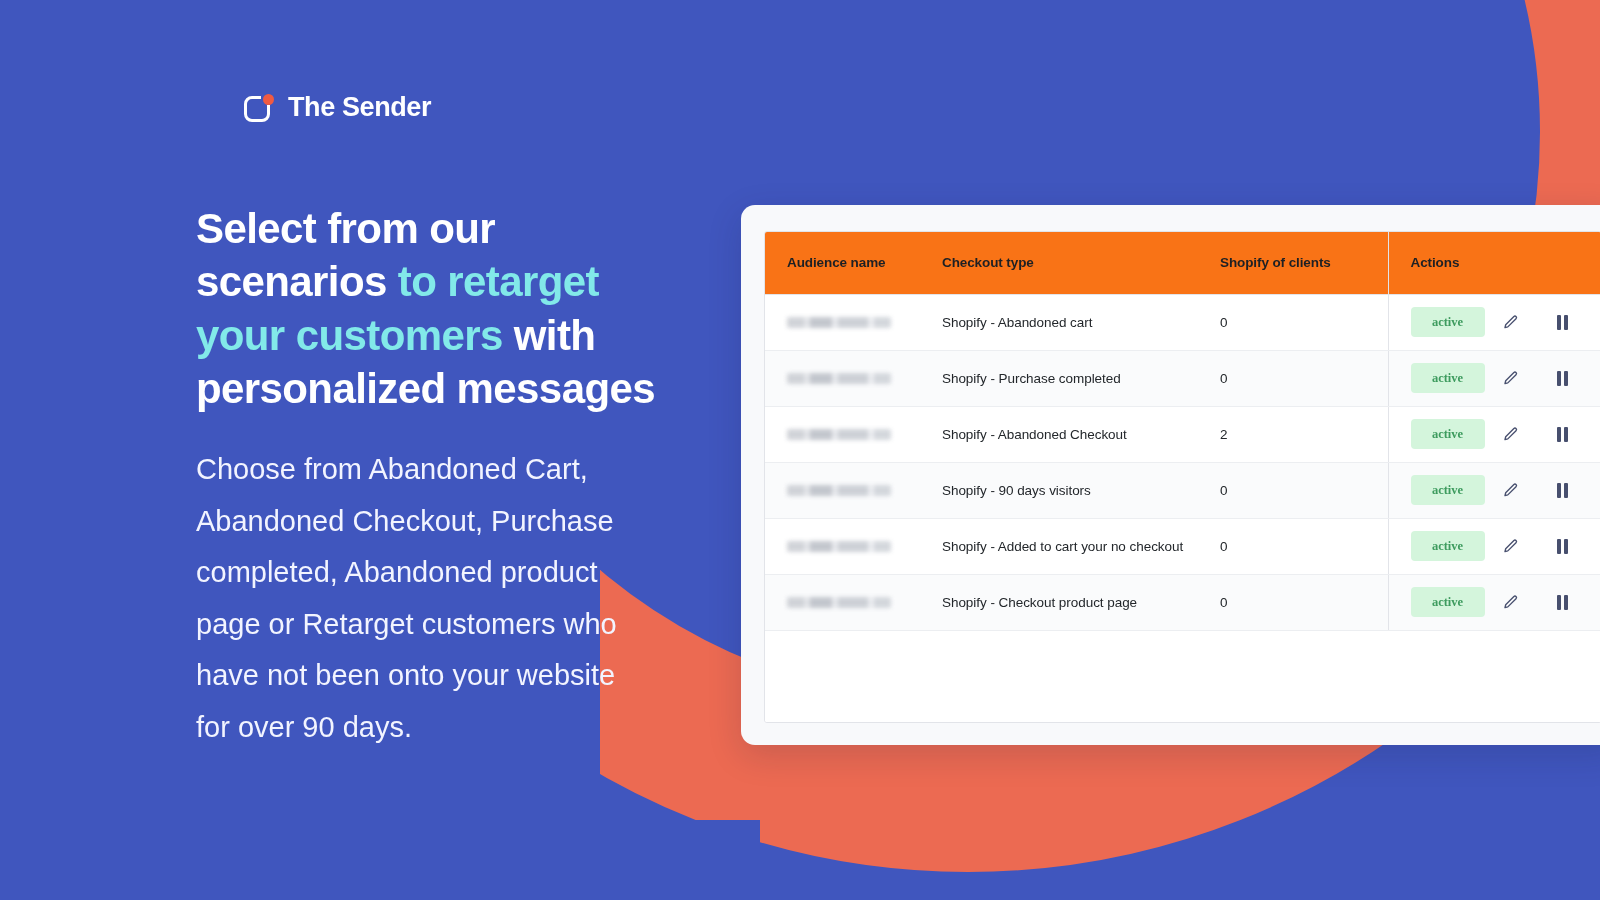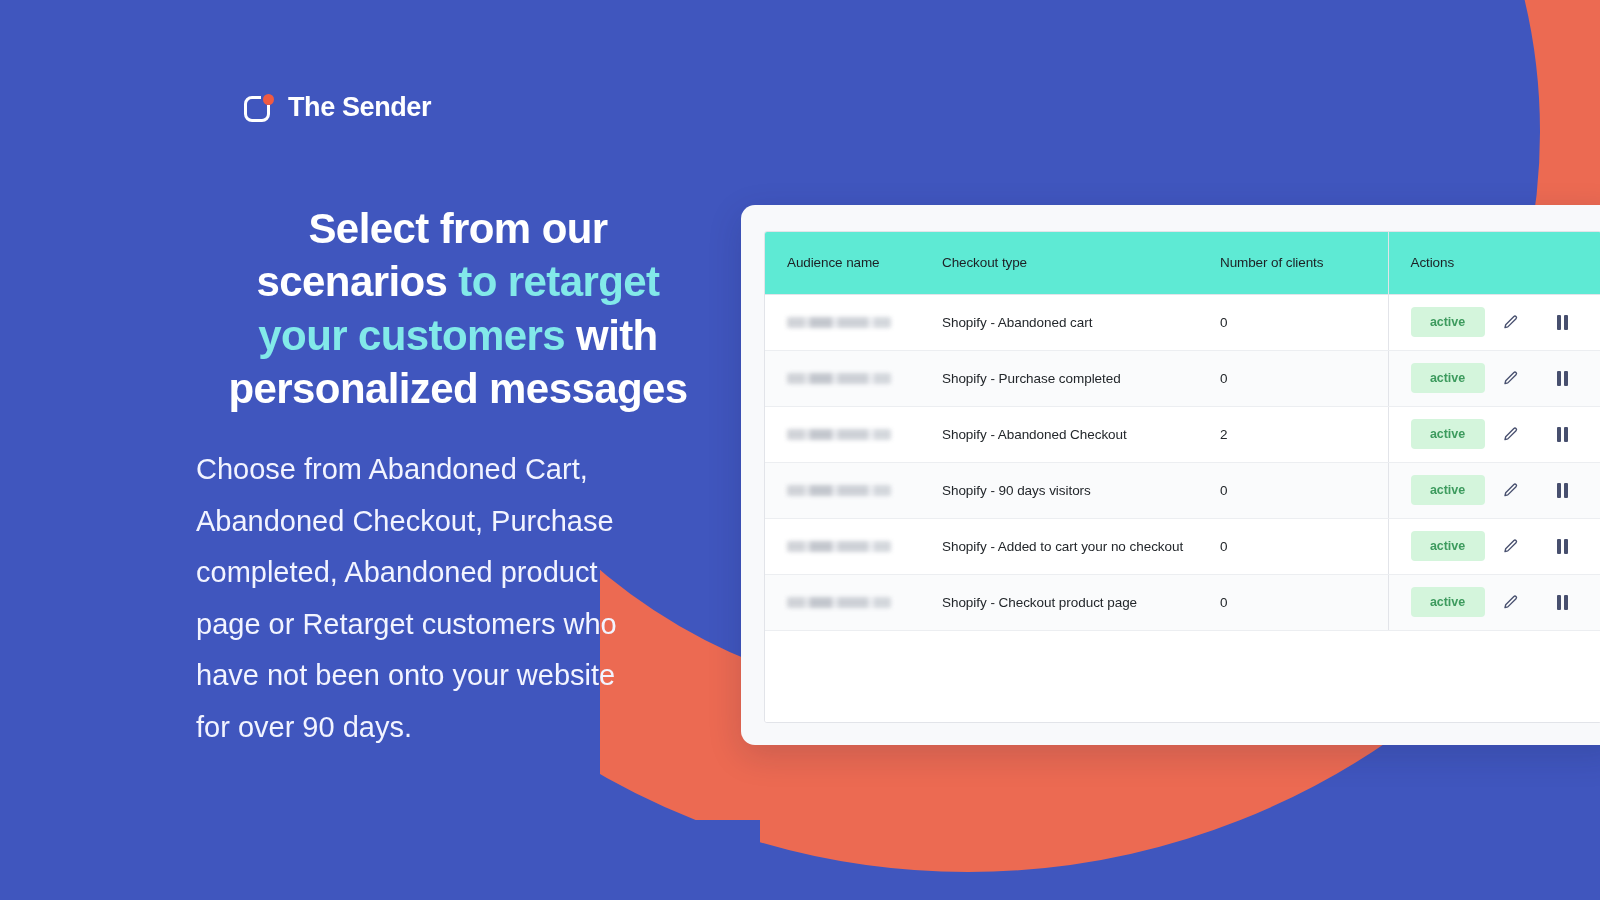--- a/index.html
+++ b/index.html
@@ -61,27 +61,26 @@
   .logo-mark .dot {
     position:absolute; right:0px; top:1px;
     width:11px; height:11px; border-radius:50%;
     background:#f05a42;
   }
   .logo-text {
     color:#ffffff; font-size:27px; font-weight:700; letter-spacing:-0.4px;
   }
 
   .headline {
-    position:absolute; left:208px; top:202px; width:500px;
+    position:absolute; left:196px; top:202px; width:500px;
     color:#ffffff;
     font-size:42px;
     font-weight:700;
     line-height:1.27;
     letter-spacing:-0.6px;
-    text-align:center;
   }
   .hl-accent { color:#82e9e9; }
 
   .subcopy {
     position:absolute; left:196px; top:444px; width:430px;
     color:#f2f4ff;
     font-size:29px;
     line-height:1.78;
     font-weight:400;
   }
@@ -105,24 +104,24 @@
     border:1px solid #e2e4e9;
     border-radius:3px;
     overflow:hidden;
   }
   table.scen {
     width:100%;
     border-collapse:collapse;
     table-layout:fixed;
   }
   table.scen th {
-    background:#5eead4;
+    background:#f97316;
     text-align:left;
     font-size:13.5px;
-    font-weight:400;
+    font-weight:700;
     color:#1d2024;
     padding:0 0 0 22px;
     height:62px;
     border-bottom:1px solid #e2e4e9;
     vertical-align:middle;
     letter-spacing:-0.1px;
   }
   table.scen th.col-actions,
   table.scen td.col-actions {
     border-left:1px solid #e2e4e9;
@@ -158,20 +157,21 @@
   .actions-inner { display:flex; align-items:center; gap:0; }
   .badge {
     display:inline-flex; align-items:center; justify-content:center;
     min-width:74px; height:30px;
     padding:0 14px;
     background:#d4f5dc;
     color:#3d9b5e;
     font-size:12.5px;
     font-weight:600;
     border-radius:4px;
+    font-family:Liberation Serif, serif;
   }
   .icon-btn {
     width:52px; height:32px;
     display:inline-flex; align-items:center; justify-content:center;
     color:#474f6e;
   }
   .icon-btn svg { display:block; }
   .pause-ic { display:inline-flex; gap:3px; }
   .pause-ic i {
     display:block; width:4px; height:15px; background:#474f6e; border-radius:1px;
@@ -204,21 +204,21 @@
   <p class="subcopy">Choose from Abandoned Cart, Abandoned Checkout, Purchase completed, Abandoned product page or Retarget customers who have not been onto your website for over 90 days.</p>
 </div>
 
 <div class="card">
   <div class="table-wrap">
     <table class="scen">
       <thead>
         <tr>
           <th class="c-aud">Audience name</th>
           <th class="c-scen">Checkout type</th>
-          <th class="c-num">Number of clients</th>
+          <th class="c-num">Shopify of clients</th>
           <th class="c-act col-actions">Actions</th>
         </tr>
       </thead>
       <tbody id="tbody">
           <tr>
             <td class="c-aud"><span class="redacted"></span></td>
             <td class="c-scen">Shopify - Abandoned cart</td>
             <td class="c-num">0</td>
             <td class="c-act col-actions actions-cell">
               <div class="actions-inner">

